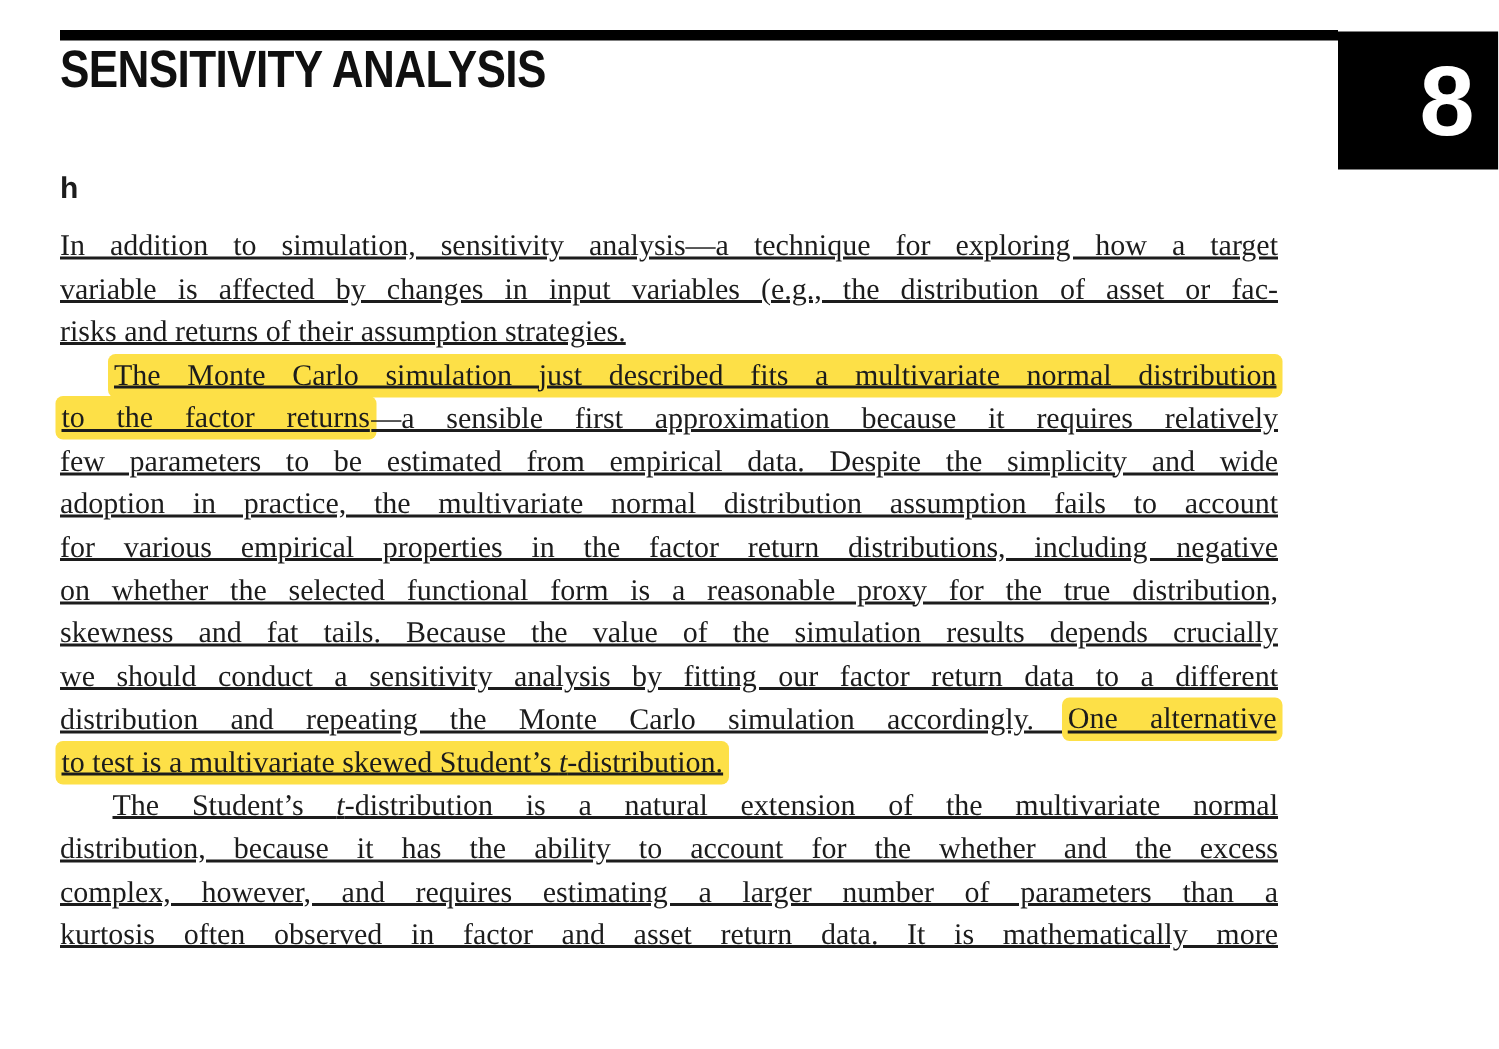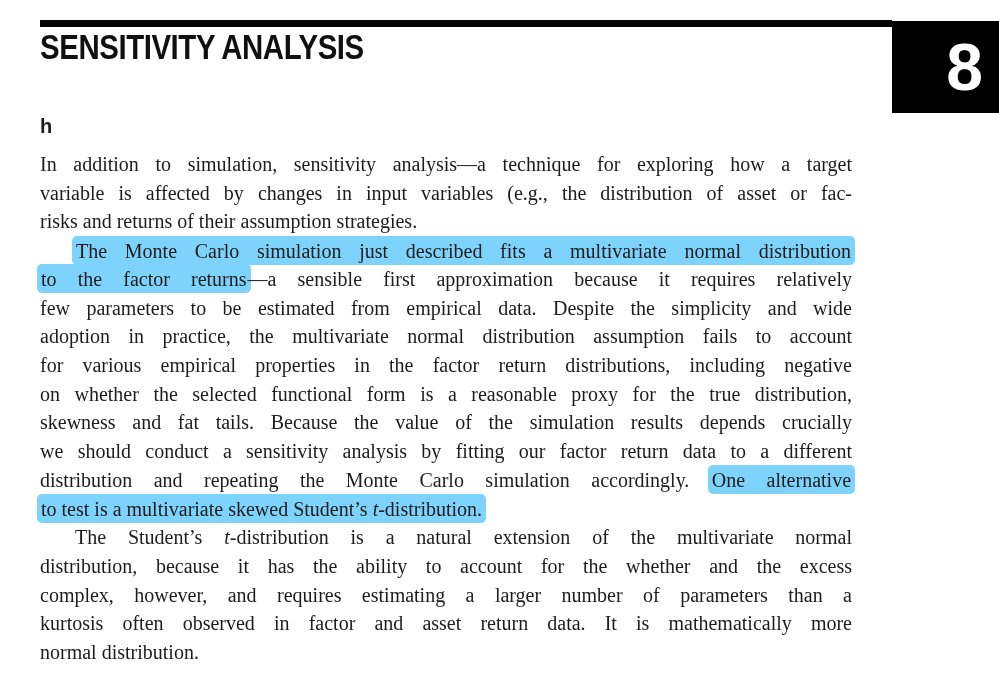--- a/index.html
+++ b/index.html
@@ -29,25 +29,25 @@
     position:absolute; left:40px; top:112px; width:812px;
     display:flex; font-size:20px; line-height:29px;
   }
   .los-marker {
     font-family:"Liberation Sans", sans-serif; font-weight:700; width:37px; flex:none;
   }
   .body-text {
     position:absolute; left:40px; top:150px; width:812px;
     font-size:20px; line-height:28.7px;
   }
-  .line { text-align:justify; text-align-last:justify; }
+  .line { text-align:justify; text-align-last:justify;text-decoration:underline; }
   .line.last { text-align-last:left; }
   .line.indent { padding-left:35px; }
   .hl {
-    background:#7dd3fc; border-radius:5px; padding:3.5px 4px; margin:16px -3px;
+    background:#fde047; border-radius:5px; padding:3.5px 4px; margin:16px -3px;
   }
   .line i { font-style:italic; }
 </style>
 </head>
 <body>
 
 <div class="page">
   <div class="top-rule"></div>
 
   <div class="chapter-box">
@@ -76,16 +76,15 @@
         <div class="line">skewness and fat tails. Because the value of the simulation results depends crucially</div>
         <div class="line">we should conduct a sensitivity analysis by fitting our factor return data to a different</div>
         <div class="line">distribution and repeating the Monte Carlo simulation accordingly. <span class="hl">One alternative</span></div>
         <div class="line last"><span class="hl">to test is a multivariate skewed Student’s <i>t</i>-distribution.</span></div>
       </div>
       <div>
         <div class="line indent">The Student’s <i>t</i>-distribution is a natural extension of the multivariate normal</div>
         <div class="line">distribution, because it has the ability to account for the whether and the excess</div>
         <div class="line">complex, however, and requires estimating a larger number of parameters than a</div>
         <div class="line">kurtosis often observed in factor and asset return data. It is mathematically more</div>
-        <div class="line last">normal distribution.</div>
       </div>
     </div>
 </div>
 
 </body></html>

